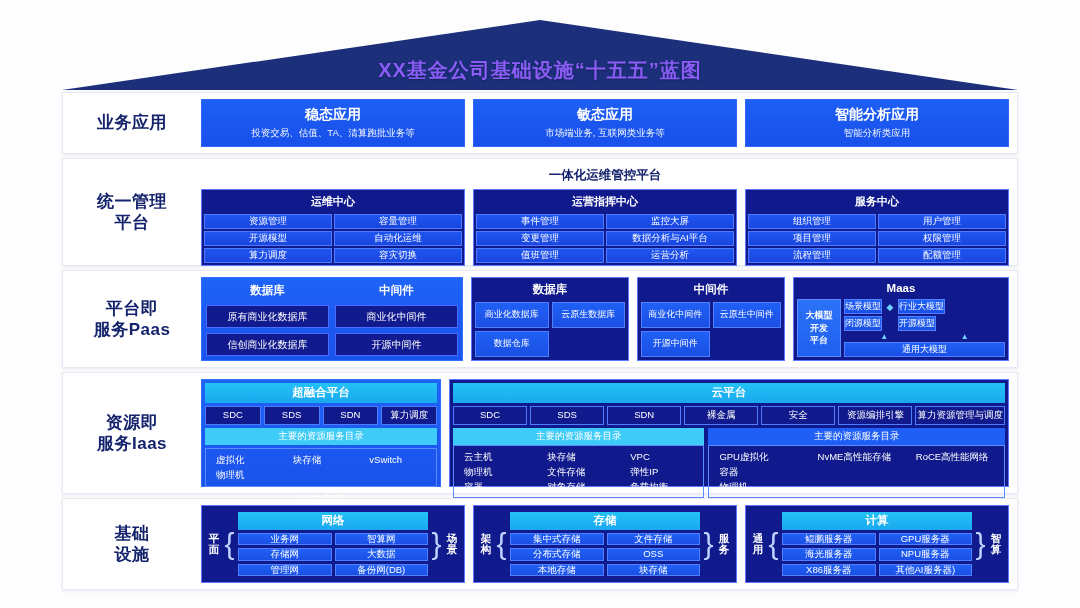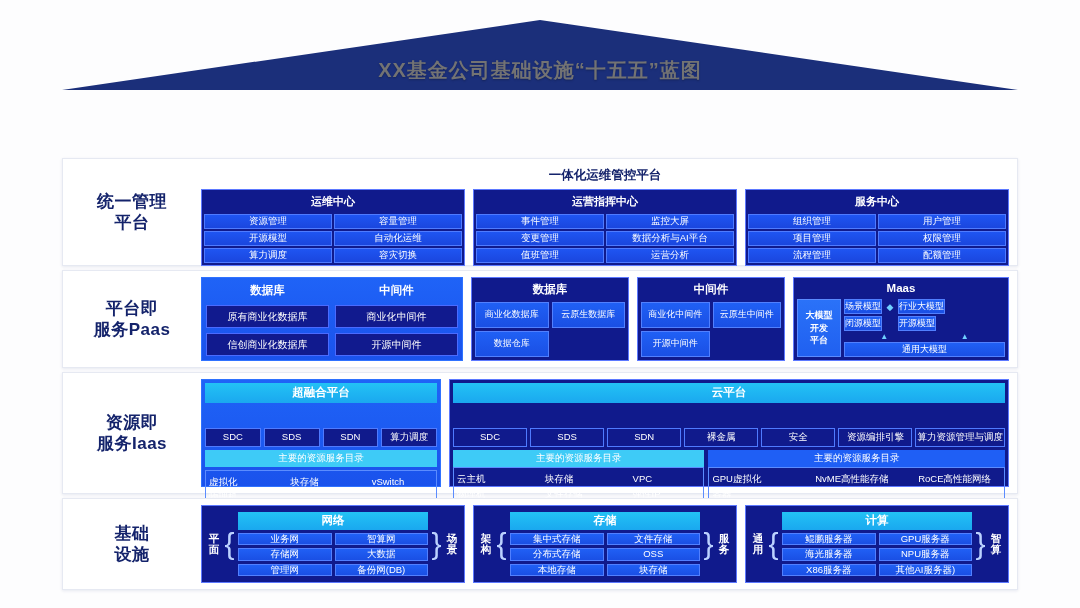--- a/index.html
+++ b/index.html
@@ -15,21 +15,21 @@
   
   .roof-wrap { position: absolute; left: 62px; top: 20px; width: 956px; height: 70px; }
   .roof {
     position: absolute; inset: 0;
     background: #1b2f7a;
     clip-path: polygon(50% 0%, 100% 100%, 100% 100%, 0 100%);
   }
   .roof-title {
     position: absolute; left: 0; right: 0; bottom: 6px;
     text-align: center;
-    color: #737373;
+    color: #8b5cf6;
     font-size: 20px; font-weight: bold;
     letter-spacing: 1px;
     text-shadow: 0 1px 2px rgba(0,0,0,.25);
   }
 
   
   .row {
     position: absolute; left: 62px; width: 956px;
     background: #ffffff;
     border: 1px solid #e6e9f2;
@@ -155,35 +155,35 @@
     flex: 0 0 240px;
     background: linear-gradient(180deg,#1f63f7 0%,#1a52ec 100%);
     border: 1px solid #2f72ff;
     padding: 3px; display: flex; flex-direction: column; gap: 3px;
   }
   .hci-hd, .cloud-hd {
     background: linear-gradient(180deg,#23c2f5 0%,#1aa8ef 100%);
     color: #fff; font-size: 11.5px; font-weight: bold;
     text-align: center; padding: 2px 0 3px;
   }
-  .tagrow { display: flex; gap: 3px; margin-top: 22px; }
+  .tagrow { display: flex; gap: 3px; }
   .tag {
     flex: 1; background: #101a8c; border: 1px solid #4f7bff;
     color: #fff; font-size: 9.5px; text-align: center; padding: 2px 1px;
     white-space: nowrap;
   }
   .cat-hd {
     background: #3ecbf7; color: #fff; font-size: 9.5px;
     text-align: center; padding: 2px 0;
   }
   .cat-hd.dk { background: #1f5ff5; }
   .cat-body {
     flex: 1; border: 1px solid #5b8cff;
     display: grid; grid-template-columns: repeat(3,1fr);
-    gap: 1px 20px; padding: 4px 3px;
+    gap: 1px 20px; padding: 4px 10px;
     align-content: start;
   }
   .cat-body span { color: #fff; font-size: 9.5px; line-height: 1.45; white-space: nowrap; }
   .base-bar {
     color: #fff; font-size: 11.5px; font-weight: bold;
     text-align: center; padding: 3px 0 4px;
   }
   .cloud {
     flex: 1; background: #101a8c; border: 1px solid #5d79ff;
     padding: 3px; display: flex; flex-direction: column; gap: 3px;
@@ -216,20 +216,37 @@
 </head>
 <body>
 
 <div class="canvas">
 
   <div class="roof-wrap">
     <div class="roof"></div>
     <div class="roof-title">XX基金公司基础设施“十五五”蓝图</div>
   </div>
 
+  <div class="row" id="row-apps">
+    <div class="row-label">业务应用</div>
+    <div class="row-body">
+      <div class="app-card">
+        <div class="t">稳态应用</div>
+        <div class="s">投资交易、估值、TA、清算跑批业务等</div>
+      </div>
+      <div class="app-card">
+        <div class="t">敏态应用</div>
+        <div class="s">市场端业务, 互联网类业务等</div>
+      </div>
+      <div class="app-card">
+        <div class="t">智能分析应用</div>
+        <div class="s">智能分析类应用</div>
+      </div>
+    </div>
+  </div>
 
   <div class="row" id="row-mgmt">
     <div class="row-label">
       <div>
         <div>统一管理</div>
         <div>平台</div>
       </div>
     </div>
     <div class="row-body">
       <div class="mgmt-title">一体化运维管控平台</div>

